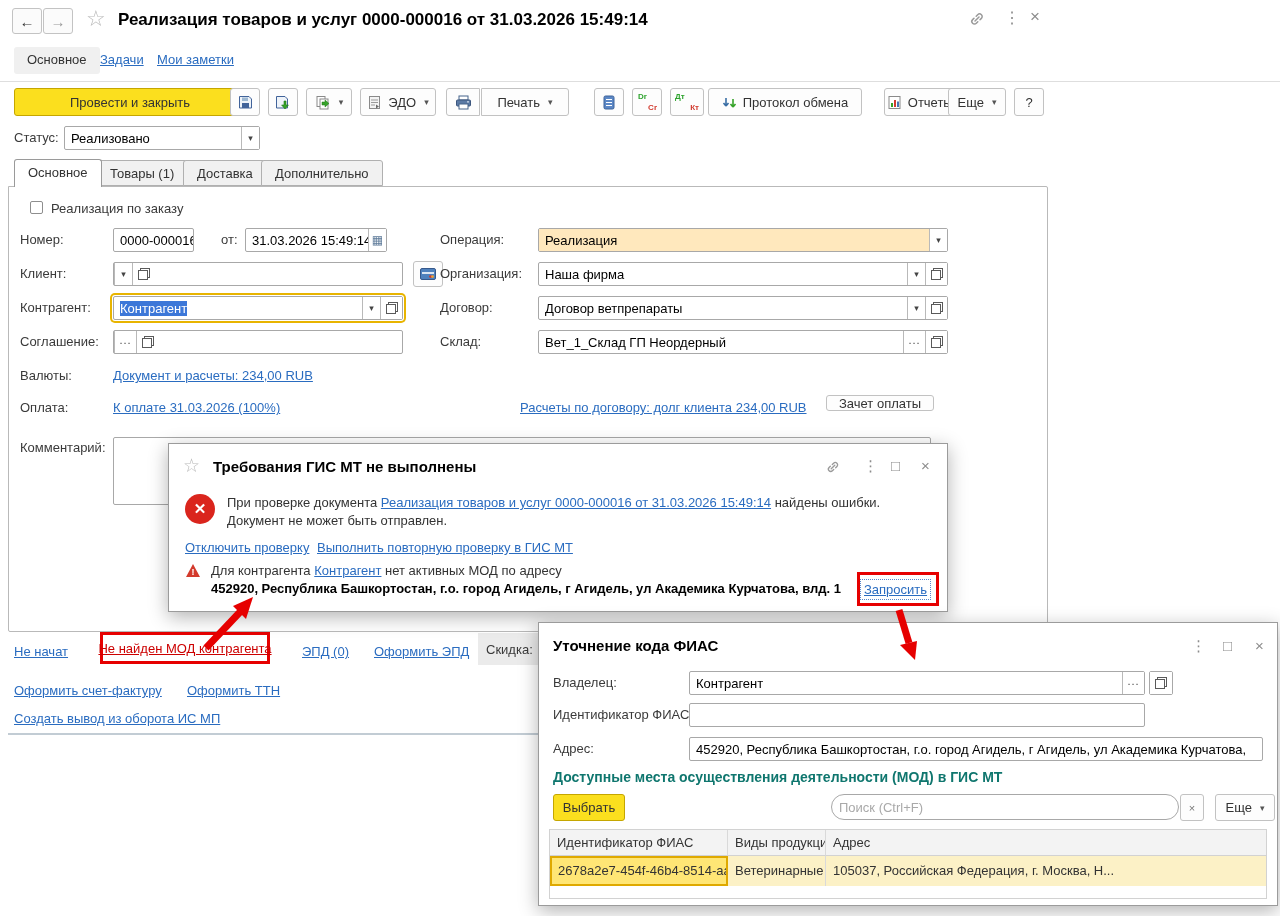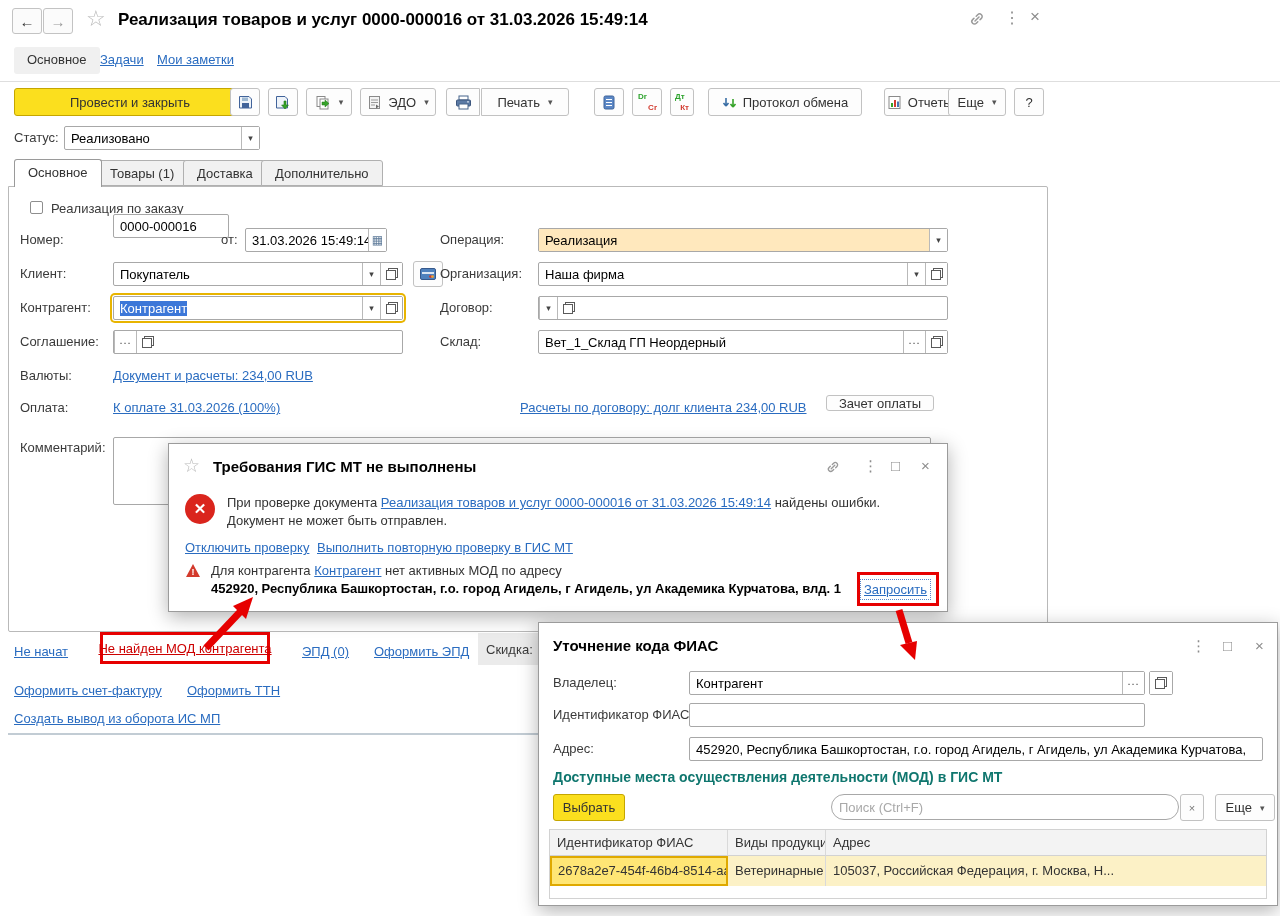--- a/index.html
+++ b/index.html
@@ -135,21 +135,21 @@
   <div class="abs tbtn" style="left:594px;top:88px;width:30px">
     <svg width="12" height="15" viewBox="0 0 12 15">
         <rect x="1" y="1" width="10" height="13" rx="1.5" fill="#5b87c5" stroke="#3d639a"></rect>
         <path d="M3 4.5h6M3 7.5h6M3 10.5h6" stroke="#fff" stroke-width="1.2"></path>
       </svg>
   </div>
   <div class="abs tbtn" style="left:632px;top:88px;width:30px;position:absolute">
     <span style="position:absolute;left:5px;top:3px;font-size:8px;font-weight:bold;color:#2da32d">Dr</span>
     <span style="position:absolute;right:4px;bottom:3px;font-size:8px;font-weight:bold;color:#d23b2f">Cr</span>
   </div>
-  <div class="abs tbtn" style="left:670px;top:88px;width:24px;position:absolute">
+  <div class="abs tbtn" style="left:670px;top:88px;width:34px;position:absolute">
     <span style="position:absolute;left:4px;top:3px;font-size:8px;font-weight:bold;color:#2da32d">Дт</span>
     <span style="position:absolute;right:4px;bottom:3px;font-size:8px;font-weight:bold;color:#d23b2f">Кт</span>
   </div>
   <div class="abs tbtn" style="left:708px;top:88px;width:154px">
     <svg width="15" height="15" viewBox="0 0 15 15">
         <path d="M4 6 V14 M4 6 l-2.5 3 M4 6 l2.5 3" stroke="#3a6ea5" stroke-width="1.6" fill="none" transform="rotate(180 4 8.5)"></path>
         <path d="M11 2 V10 M11 10 l-2.5-3 M11 10 l2.5-3" stroke="#36a32a" stroke-width="1.6" fill="none" transform="translate(0 2)"></path>
       </svg>
     <span>Протокол обмена</span>
   </div>
@@ -179,35 +179,34 @@
   <div class="tab" style="left:96px;top:160px">Товары (1)</div>
   <div class="tab" style="left:183px;top:160px">Доставка</div>
   <div class="tab" style="left:261px;top:160px">Дополнительно</div>
 
   <div class="abs" style="left:8px;top:186px;width:1040px;height:446px;border:1px solid #b9b9b9;border-radius:0 2px 2px 2px;z-index:1"></div>
 
   <div class="abs cb" style="left:30px;top:201px;z-index:2"></div>
   <div class="abs lbl" style="left:51px;top:201px;z-index:2">Реализация по заказу</div>
 
   <div class="abs lbl" style="left:20px;top:232px;z-index:2">Номер:</div>
-  <div class="abs fld" style="left:113px;top:214px;width:116px;z-index:2">0000-000016</div>
+  <div class="abs fld" style="left:113px;top:228px;width:81px;z-index:2">0000-000016</div>
   <div class="abs lbl" style="left:221px;top:232px;z-index:2">от:</div>
   <div class="abs grp" style="left:245px;top:228px;width:142px;z-index:2">
     <div class="inp">31.03.2026 15:49:14</div>
     <div class="seg" style="font-size:12px;color:#5d7varies;color:#5d7a99">▦</div>
   </div>
   <div class="abs lbl" style="left:440px;top:232px;z-index:2">Операция:</div>
   <div class="abs grp" style="left:538px;top:228px;width:410px;z-index:2">
     <div class="inp" style="background:#ffe8bd">Реализация</div>
     <div class="seg">▾</div>
   </div>
 
   <div class="abs lbl" style="left:20px;top:266px;z-index:2">Клиент:</div>
   <div class="abs grp" style="left:113px;top:262px;width:290px;z-index:2">
-    <div class="inp">Покупатель</div>
     <div class="seg">▾</div>
     <div class="seg" style="width:22px">
         <span class="ic-open"></span>
       </div>
   </div>
   <div class="abs tbtn" style="left:413px;top:261px;width:30px;height:26px;z-index:2">
     <svg width="16" height="12" viewBox="0 0 16 12">
         <rect x=".5" y=".5" width="15" height="11" rx="1.5" fill="#4f81bd" stroke="#36598c"></rect>
         <rect x="2" y="4" width="12" height="2" fill="#dce6f2"></rect>
         <circle cx="10.5" cy="8.6" r="1.4" fill="#d23b2f"></circle>
@@ -226,20 +225,21 @@
   <div class="abs lbl" style="left:20px;top:300px;z-index:2">Контрагент:</div>
   <div class="abs grp focus-y" style="left:113px;top:296px;width:290px;z-index:2">
     <div class="inp"><span class="sel">Контрагент</span></div>
     <div class="seg">▾</div>
     <div class="seg" style="width:22px">
         <span class="ic-open"></span>
       </div>
   </div>
   <div class="abs lbl" style="left:440px;top:300px;z-index:2">Договор:</div>
   <div class="abs grp" style="left:538px;top:296px;width:410px;z-index:2">
+    <div class="inp">Договор ветпрепараты</div>
     <div class="seg">▾</div>
     <div class="seg" style="width:22px">
         <span class="ic-open"></span>
       </div>
   </div>
 
   <div class="abs lbl" style="left:20px;top:334px;z-index:2">Соглашение:</div>
   <div class="abs grp" style="left:113px;top:330px;width:290px;z-index:2">
     <div class="seg dots">...</div>
     <div class="seg" style="width:22px">

